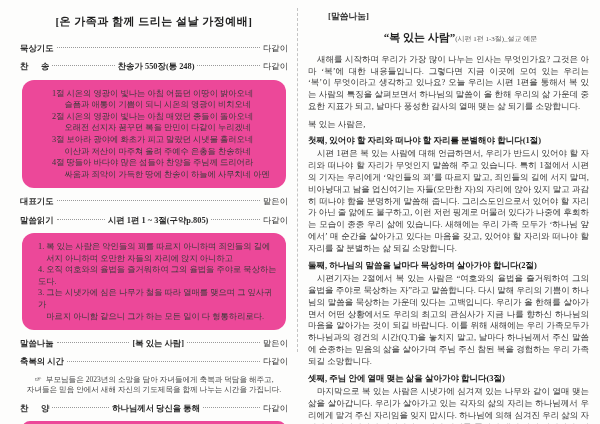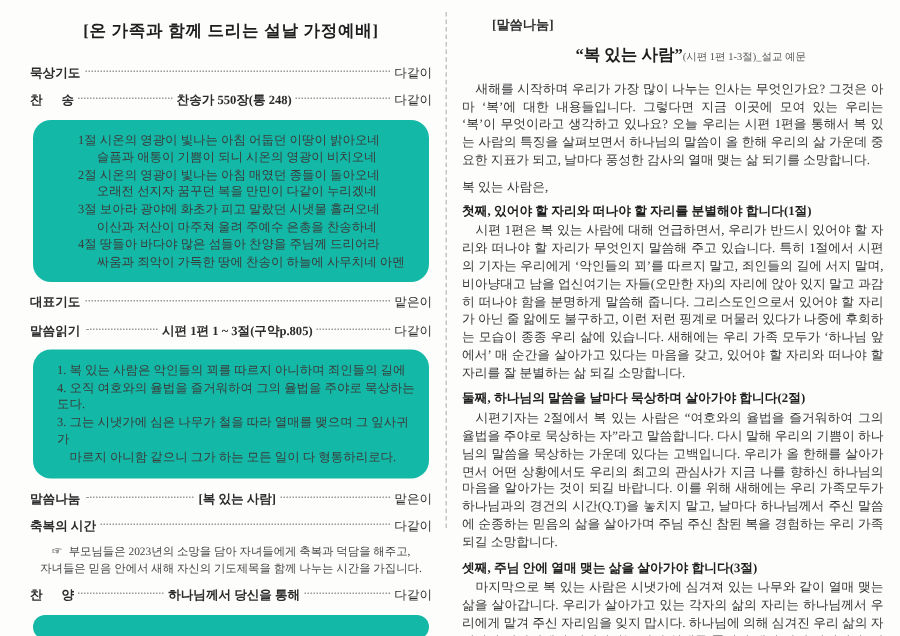--- a/index.html
+++ b/index.html
@@ -25,21 +25,21 @@
   }
   .row{
     display:flex;align-items:center;margin:0 0 7px 0;
     font-size:8.4px;color:#2b2b2b;
   }
   .row .lbl{font-weight:bold;white-space:pre;flex:none;}
   .row .dots{flex:1;border-bottom:1px dotted #9a9a9a;margin:0 3px 2px 3px;min-width:8px;}
   .row .ctr{font-weight:bold;flex:none;white-space:pre;}
   .row .rol{flex:none;white-space:pre;}
   .box{
-    background:#14b8a6;border-radius:12px;margin:2px 2px 8px 2px;
+    background:#ec4899;border-radius:12px;margin:2px 2px 8px 2px;
     padding:8px 8px 8px 30px;color:#3a3a3a;
   }
   .box.scripture{padding-left:16px;}
   .box.center{padding-left:8px;text-align:center;}
   .bline{white-space:pre-wrap;line-height:11.6px;font-size:8.3px;}
   .note{
     text-align:center;font-size:7.6px;line-height:10.5px;
     color:#444;margin:0 0 7px 0;
   }
   .note div{white-space:pre-wrap;}
@@ -101,20 +101,21 @@
     <div class="row">
       <span class="lbl">말씀읽기</span>
       <span class="dots"></span>
       <span class="ctr">시편 1편 1 ~ 3절(구약p.805)</span>
       <span class="dots"></span>
       <span class="rol">다같이</span>
     </div>
 
     <div class="box scripture">
       <div class="bline">1. 복 있는 사람은 악인들의 꾀를 따르지 아니하며 죄인들의 길에</div>
+      <div class="bline">    서지 아니하며 오만한 자들의 자리에 앉지 아니하고</div>
       <div class="bline">4. 오직 여호와의 율법을 즐거워하여 그의 율법을 주야로 묵상하는도다.</div>
       <div class="bline">3. 그는 시냇가에 심은 나무가 철을 따라 열매를 맺으며 그 잎사귀가</div>
       <div class="bline">    마르지 아니함 같으니 그가 하는 모든 일이 다 형통하리로다.</div>
     </div>
 
     <div class="row">
       <span class="lbl">말씀나눔</span>
       <span class="dots"></span>
       <span class="ctr">[복 있는 사람]</span>
       <span class="dots"></span>

